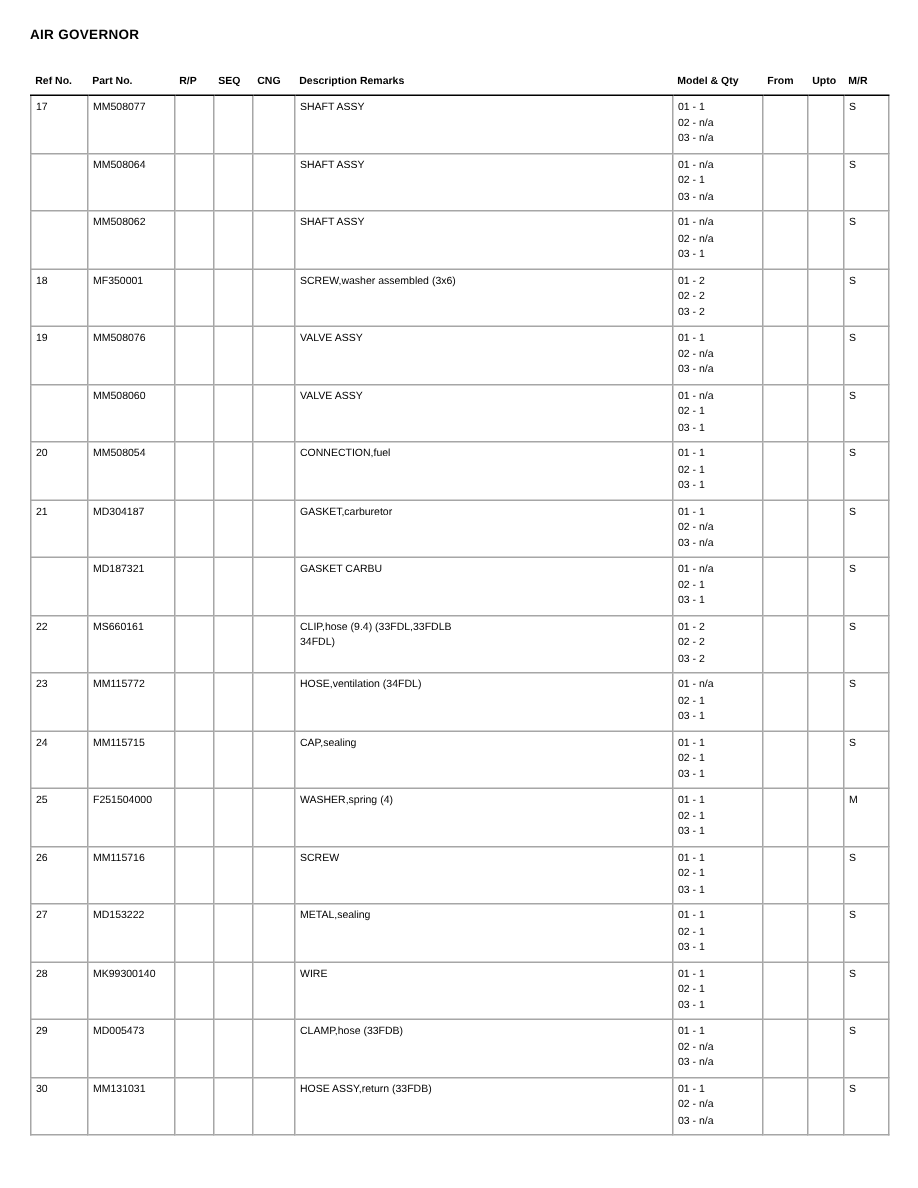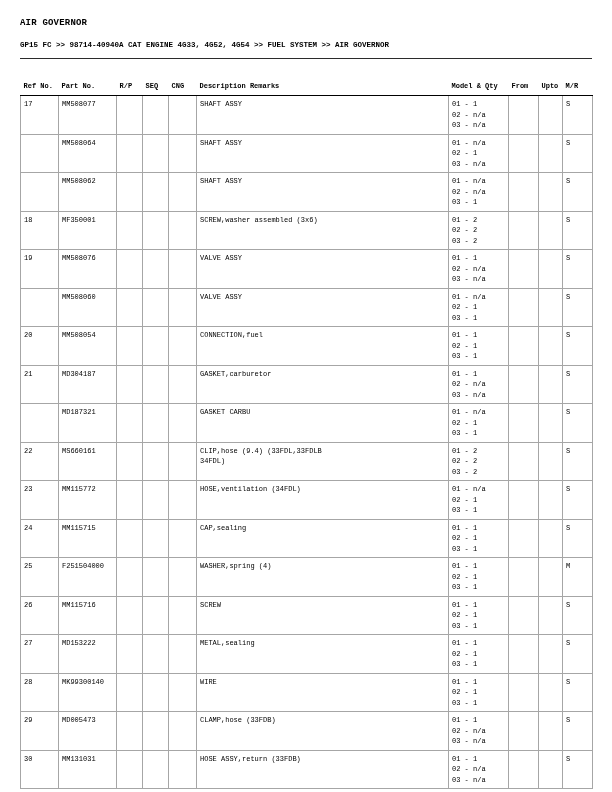--- a/index.html
+++ b/index.html
@@ -11,21 +11,20 @@
     font-family: "Liberation Sans", "DejaVu Sans", sans-serif;
     color: #000000;
   }
   .page {
     position: relative;
     width: 612px;
     height: 792px;
     padding: 18px 20px 0 20px;
     overflow: hidden;
     background: #ffffff;
-    font-family: Liberation Mono, monospace;
   }
   .title {
     font-size: 9px;
     font-weight: bold;
     letter-spacing: 0.2px;
   }
   .breadcrumb {
     font-size: 7.5px;
     font-weight: bold;
     margin-top: 13px;
@@ -56,21 +55,20 @@
     border: 1px solid #a6a6a6;
     white-space: pre-line;
     word-wrap: break-word;
   }
 </style>
 </head>
 <body>
 
 <div class="page">
   <div class="title">AIR GOVERNOR</div>
-  <div class="breadcrumb">GP15 FC &gt;&gt; 98714-40940A CAT ENGINE 4G33, 4G52, 4G54 &gt;&gt; FUEL SYSTEM &gt;&gt; AIR GOVERNOR</div>
 
   <table class="parts">
     <colgroup>
       <col style="width:38px">
       <col style="width:58px">
       <col style="width:26px">
       <col style="width:26px">
       <col style="width:28px">
       <col style="width:252px">
       <col style="width:60px">

